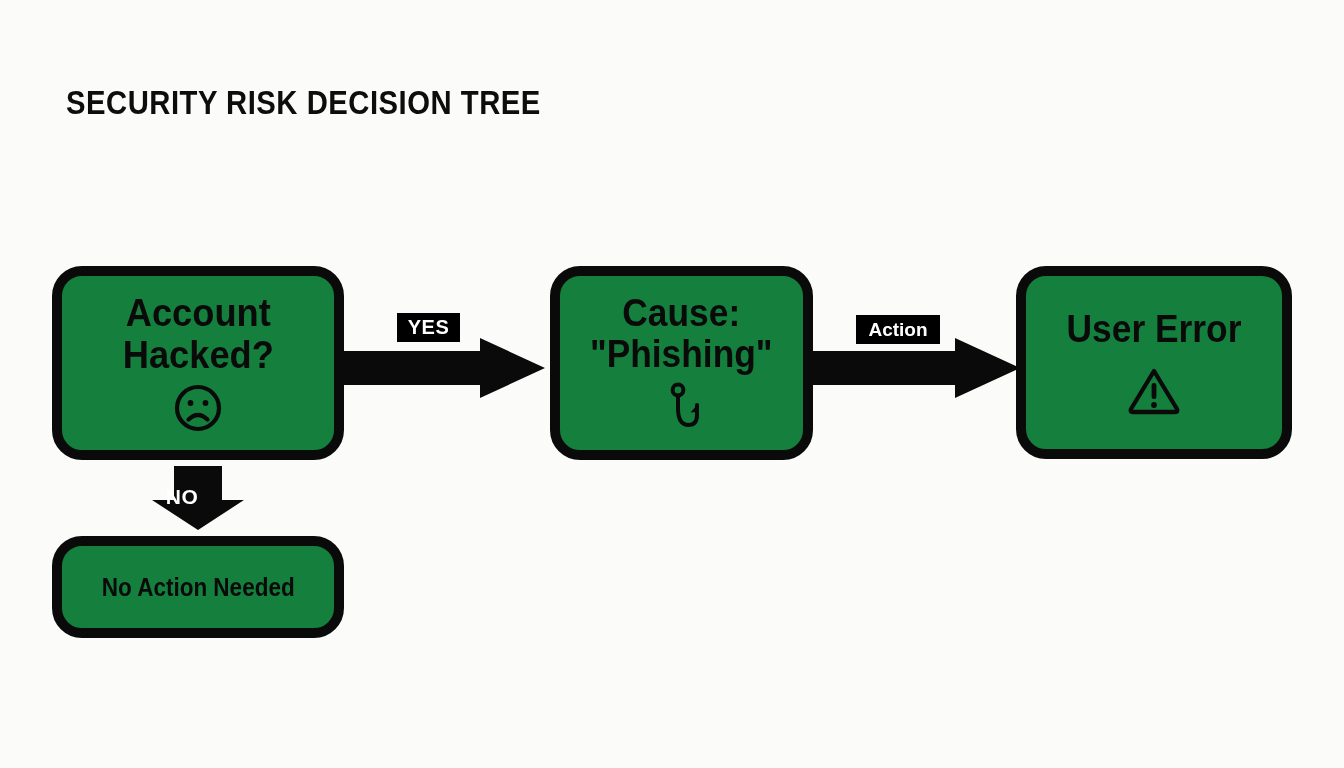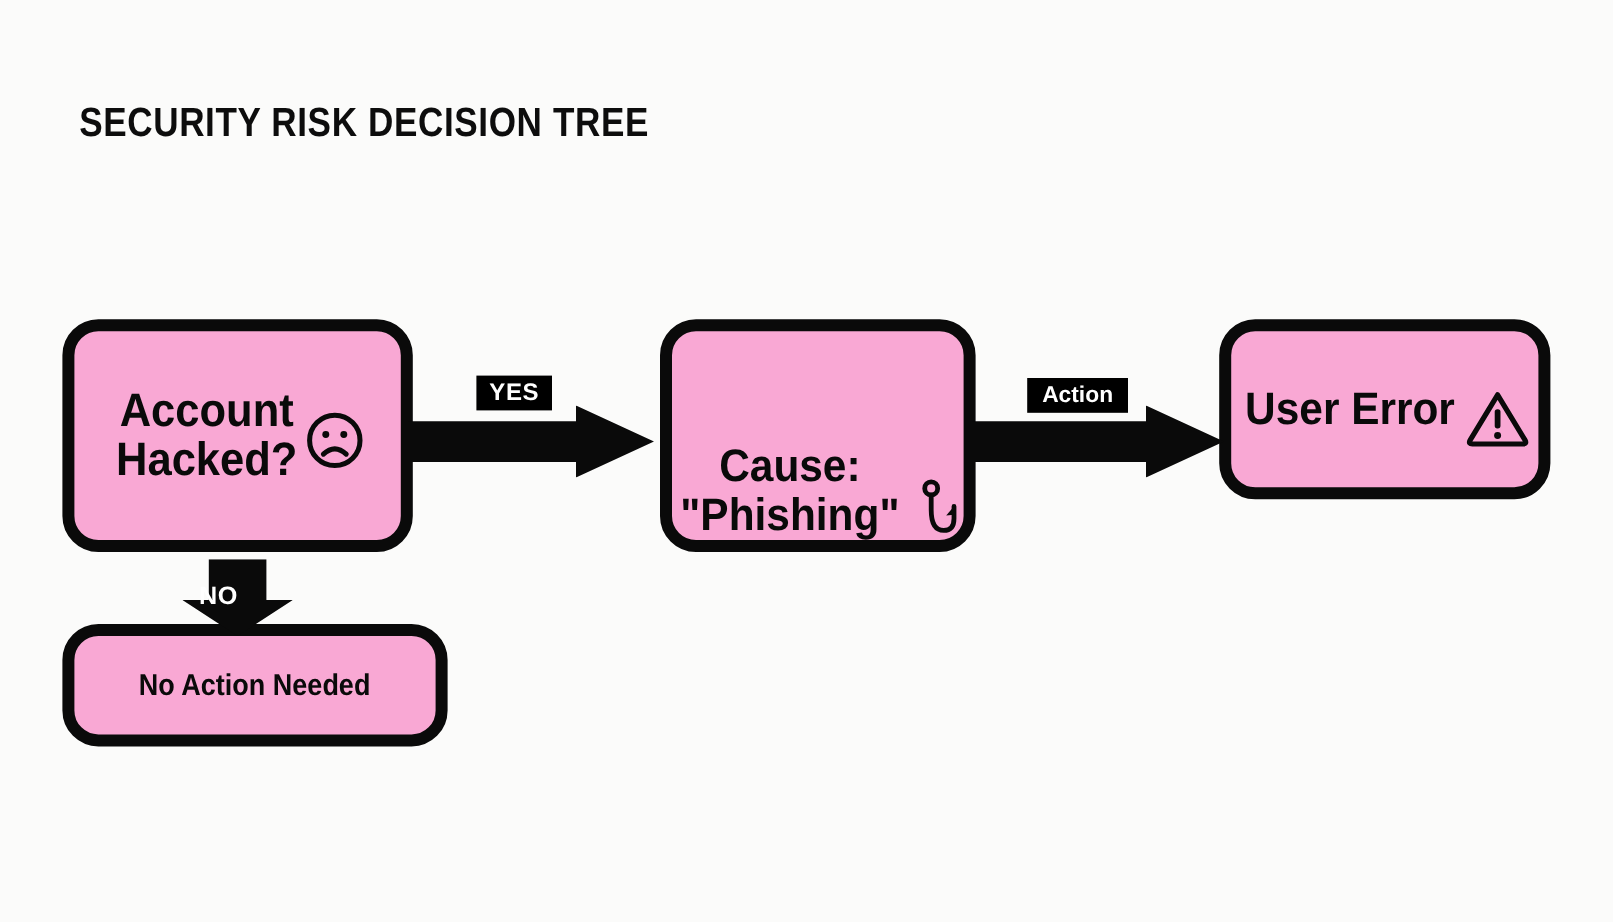--- a/index.html
+++ b/index.html
@@ -32,25 +32,25 @@
     color: #0d0d0d;
     transform: scaleX(0.86);
     transform-origin: left center;
     white-space: nowrap;
   }
 
   
   .node {
     position: absolute;
     box-sizing: border-box;
-    background: #f9a8d4;
+    background: #15803d;
     border: 10px solid #0a0a0a;
     border-radius: 30px;
     display: flex;
-    flex-direction: row;
+    flex-direction: column;
     align-items: center;
     justify-content: center;
   }
   .node-text {
     font-family: "Liberation Sans", sans-serif;
     font-weight: bold;
     color: #0a0a0a;
     text-align: center;
     line-height: 1.06;
     transform: scaleX(0.93);
@@ -64,37 +64,36 @@
     width: 292px;
     height: 194px;
   }
   #node-hacked .node-text { font-size: 39px; }
 
   #node-cause {
     left: 550px;
     top: 266px;
     width: 263px;
     height: 194px;
-    align-items: flex-end;
   }
   #node-cause .node-text { font-size: 38px; }
 
   #node-result {
     left: 1016px;
     top: 266px;
     width: 276px;
-    height: 150px;
+    height: 193px;
     justify-content: center;
   }
   #node-result .node-text { font-size: 38px; }
 
   #node-noaction {
     left: 52px;
-    top: 520px;
-    width: 321px;
+    top: 536px;
+    width: 292px;
     height: 102px;
   }
   #node-noaction .node-text {
     font-size: 25px;
     transform: scaleX(0.9);
   }
 
   
   .node-icon {
     margin-top: 7px;

